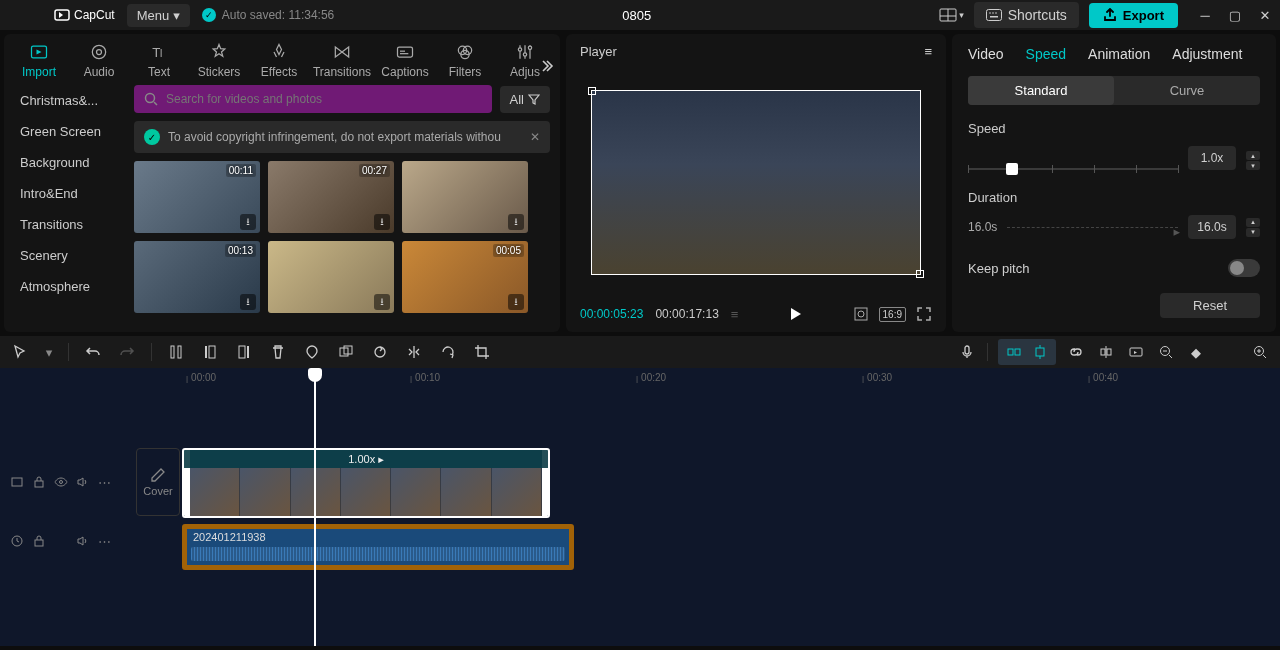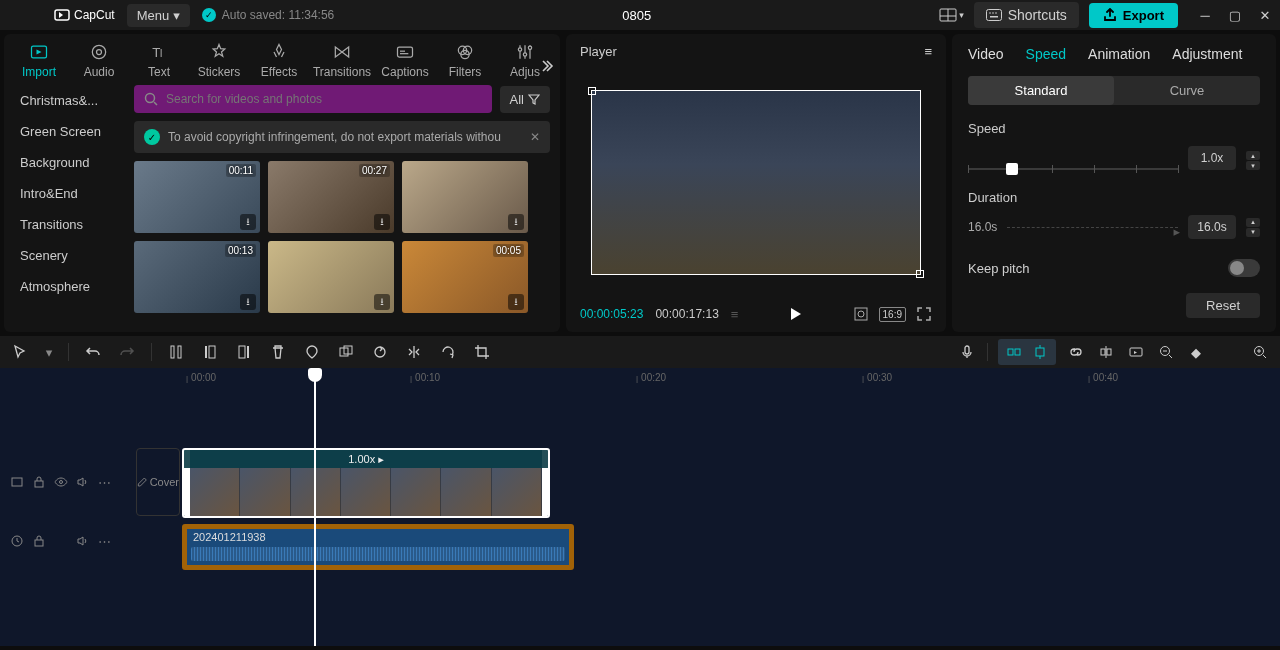--- a/index.html
+++ b/index.html
@@ -68,37 +68,37 @@
 .slider-knob { position:absolute; width:12px; height:12px; background:#fff; border-radius:2px; top:-5px; }
 .val-box { background:#2a2a2a; padding:5px 8px; border-radius:4px; min-width:48px; text-align:center; font-size:12px; }
 .stepper { display:flex; flex-direction:column; gap:1px; }
 .stepper span { width:14px; height:9px; background:#2a2a2a; display:flex; align-items:center; justify-content:center; font-size:7px; cursor:pointer; border-radius:2px;}
 .duration-row { display:flex; align-items:center; gap:10px; }
 .dur-track { flex:1; height:1px; border-top:1px dashed #444; position:relative;}
 .toggle-row { display:flex; justify-content:space-between; align-items:center; }
 .toggle { width:32px; height:18px; background:#3a3a3a; border-radius:10px; position:relative; cursor:pointer; }
 .toggle::after { content:''; position:absolute; width:14px; height:14px; background:#888; border-radius:50%; top:2px; left:2px; }
 .reset-row { display:flex; justify-content:flex-end; padding:6px 16px; }
-.reset-btn { background:#2a2a2a; padding:5px 20px; border-radius:4px; cursor:pointer; font-size:13px; }
+.reset-btn { background:#2a2a2a; padding:5px 33px; border-radius:4px; cursor:pointer; font-size:13px; }
 .toolbar { height: 32px; background: #1a1a1a; display:flex; align-items:center; padding: 0 10px; gap:14px; margin-top:4px; }
 .tool-btn { width:20px; height:20px; cursor:pointer; color:#aaa; display:flex; align-items:center; justify-content:center;}
 .tool-group-right { margin-left:auto; display:flex; gap:10px; align-items:center; }
 .tool-pill { background:#2a3540; padding:3px 6px; border-radius:3px; display:flex; gap:6px; }
 .tool-pill .tool-btn.cyan { color:#00c8c8; }
 .timeline { background:#0f172a; height:278px; display:flex; flex-direction:column; }
 .ruler { height:24px; display:flex; position:relative; color:#666; font-size:10px; padding-left:180px;}
 .ruler-mark { position:absolute; top:4px; }
 .ruler-mark::before { content:'|'; margin-right:3px; font-size:8px;}
 .tracks-area { flex:1; display:flex; }
 .track-heads { width:136px; display:flex; flex-direction:column; }
 .track-head { height:68px; display:flex; align-items:center; gap:8px; padding:0 10px; color:#888; }
 .track-head.audio { height:50px; }
 .head-icon { width:14px; height:14px; cursor:pointer; }
 .cover-col { width:44px; display:flex; flex-direction:column; }
-.cover-box { height:68px; border:1px solid #333; border-radius:4px; display:flex; flex-direction:row; align-items:center; justify-content:center; gap:2px; color:#888; font-size:11px; cursor:pointer; margin-top:56px;}
+.cover-box { height:68px; border:1px solid #333; border-radius:4px; display:flex; flex-direction:column; align-items:center; justify-content:center; gap:2px; color:#888; font-size:11px; cursor:pointer; margin-top:56px;}
 .tracks { flex:1; position:relative; }
 .playhead { position:absolute; left:134px; top:-22px; bottom:0; width:2px; background:#fff; z-index:10; }
 .playhead::before { content:''; position:absolute; top:-2px; left:-6px; width:14px; height:14px; background:#fff; border-radius:3px 3px 7px 7px; }
 .video-clip { position:absolute; top:56px; left:2px; width:368px; height:70px; border:2px solid #fff; border-radius:3px; background:linear-gradient(90deg,#1a5866,#1a5866); overflow:hidden;}
 .video-clip .handle { position:absolute; top:0; bottom:0; width:6px; background:#fff; }
 .video-clip .handle.l { left:0; } .video-clip .handle.r { right:0; }
 .video-clip .speed-badge { position:absolute; top:0; left:0; right:0; height:18px; background:rgba(12,60,70,0.9); text-align:center; font-size:11px; color:#eee; line-height:18px;}
 .video-clip .frames { position:absolute; top:18px; left:6px; right:6px; bottom:0; display:flex; }
 .video-clip .frame { flex:1; background:linear-gradient(135deg,#4a5568,#6a5540); border-right:1px solid rgba(0,0,0,0.3);}
 .audio-clip { position:absolute; top:132px; left:2px; width:392px; height:46px; background:#1a4a7a; border-radius:3px; border:5px solid #a16207;}

